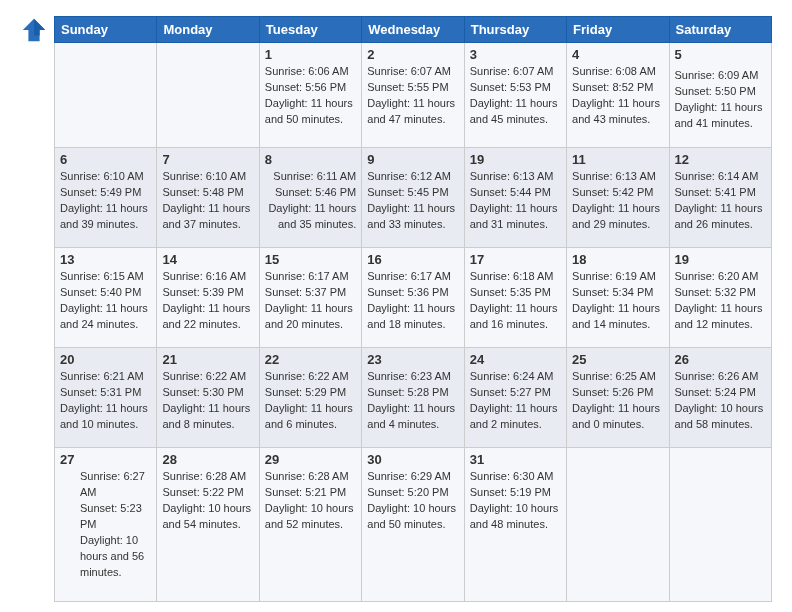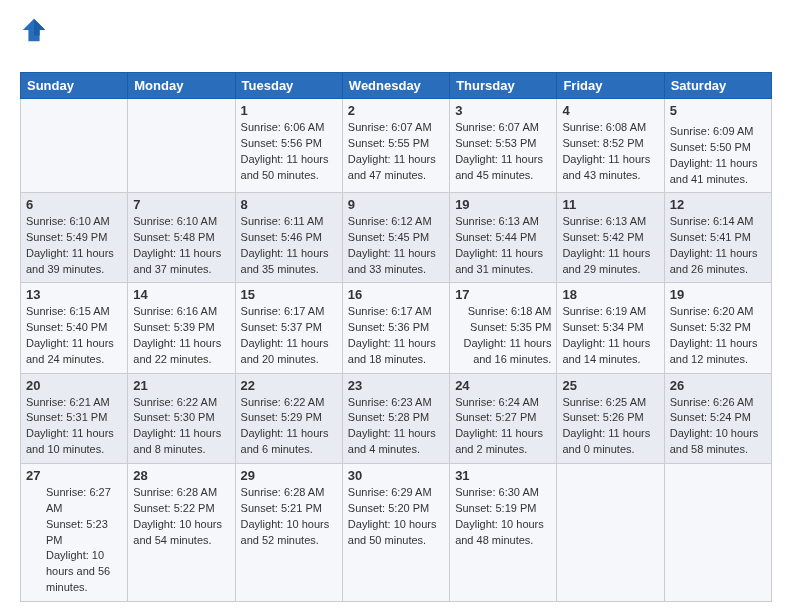--- a/index.html
+++ b/index.html
@@ -8,22 +8,21 @@
       background: #fff;
       width: 792px;
       height: 612px;
       overflow: hidden;
     }
     .page {
       width: 792px;
       height: 612px;
       padding: 16px 20px 10px 20px;
       display: flex;
-      flex-direction: column;
-      gap: 20px;
+      flex-direction: row;
     }
     .header {
       display: flex;
       justify-content: space-between;
       align-items: flex-start;
       margin-bottom: 8px;
     }
     .logo {
       display: flex;
       align-items: center;
@@ -175,21 +174,21 @@
 Daylight: 11 hours and 39 minutes.</div>
           </td>
           <td>
             <span class="day-number">7</span>
             <div class="cell-info" style="white-space: pre-line;">Sunrise: 6:10 AM
 Sunset: 5:48 PM
 Daylight: 11 hours and 37 minutes.</div>
           </td>
           <td>
             <span class="day-number">8</span>
-            <div class="cell-info" style="white-space: pre-line;">Sunrise: 6:11 AM
+            <div class="cell-info" style="white-space: pre-line; text-align: right;">Sunrise: 6:11 AM
 Sunset: 5:46 PM
 Daylight: 11 hours and 35 minutes.</div>
           </td>
           <td>
             <span class="day-number">9</span>
             <div class="cell-info" style="white-space: pre-line;">Sunrise: 6:12 AM
 Sunset: 5:45 PM
 Daylight: 11 hours and 33 minutes.</div>
           </td>
           <td>
@@ -231,21 +230,21 @@
 Daylight: 11 hours and 20 minutes.</div>
           </td>
           <td>
             <span class="day-number">16</span>
             <div class="cell-info" style="white-space: pre-line;">Sunrise: 6:17 AM
 Sunset: 5:36 PM
 Daylight: 11 hours and 18 minutes.</div>
           </td>
           <td>
             <span class="day-number">17</span>
-            <div class="cell-info" style="white-space: pre-line; text-align: right;">Sunrise: 6:18 AM
+            <div class="cell-info" style="white-space: pre-line;">Sunrise: 6:18 AM
 Sunset: 5:35 PM
 Daylight: 11 hours and 16 minutes.</div>
           </td>
           <td>
             <span class="day-number">18</span>
             <div class="cell-info" style="white-space: pre-line;">Sunrise: 6:19 AM
 Sunset: 5:34 PM
 Daylight: 11 hours and 14 minutes.</div>
           </td>
           <td>

